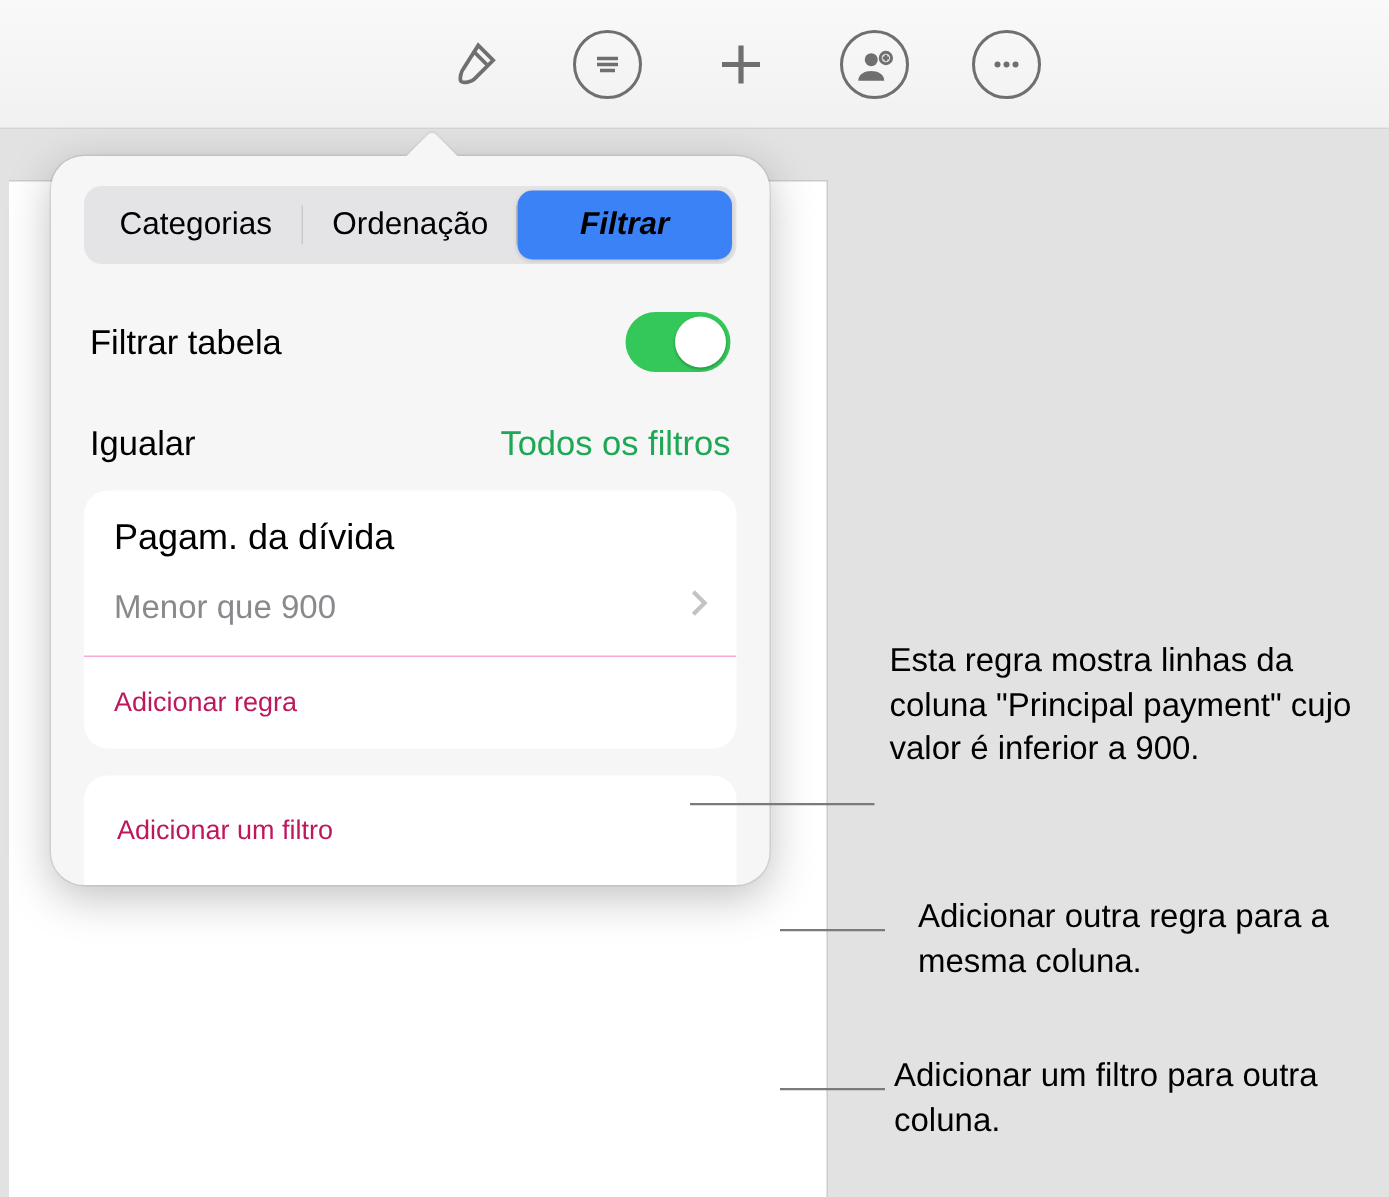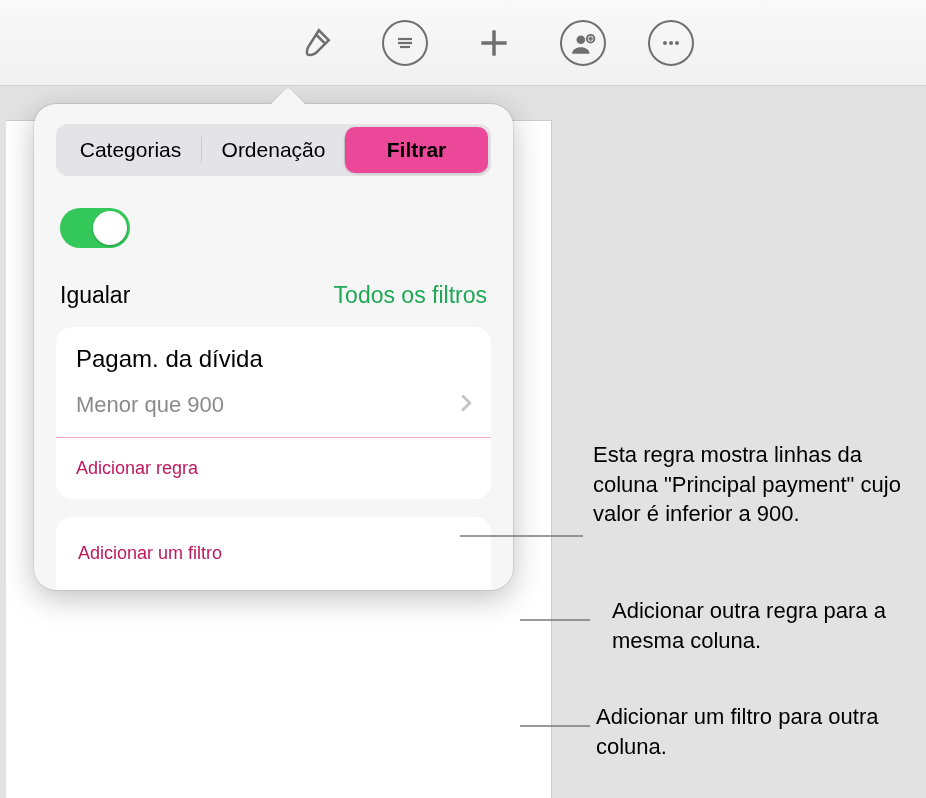--- a/index.html
+++ b/index.html
@@ -74,23 +74,24 @@
   }
   .seg-item {
     flex: 1;
     display: flex; align-items: center; justify-content: center;
     font-size: 21px;
     color: #000;
     border-radius: 10px;
     position: relative;
   }
   .seg-item.active {
-    background: #ec4899;
+    background: #3b82f6;
     font-weight: 600;
     box-shadow: 0 1px 3px rgba(0,0,0,0.15);
+    font-style: italic;
   }
   .seg-item:not(.active):not(:last-child)::after {
     content: "";
     position: absolute;
     right: 0; top: 10px; bottom: 10px;
     width: 1px; background: #c9c9cb;
   }
   .row {
     display: flex;
     align-items: center;
@@ -215,20 +216,21 @@
       </div>
     <div class="seg-item">
         <span>Ordenação</span>
       </div>
     <div class="seg-item active">
         <span>Filtrar</span>
       </div>
   </div>
 
   <div class="row">
+    <span>Filtrar tabela</span>
     <div class="toggle"></div>
   </div>
 
   <div class="row" style="padding-top:20px;padding-bottom:10px;">
     <span>Igualar</span>
     <span class="green">Todos os filtros</span>
   </div>
 
 
   <div class="card">
@@ -252,15 +254,15 @@
     </div>
   </div>
 </div>
 
 <svg class="callouts" width="926" height="798">
   <path class="callout-line" d="M 460 536 L 583 536"></path>
   <path class="callout-line" d="M 520 620 L 590 620"></path>
   <path class="callout-line" d="M 520 726 L 590 726"></path>
 </svg>
 
-<div class="callout-text" style="top:440px; left:593px; width:320px;">Esta regra mostra linhas da coluna "Principal payment" cujo valor é inferior a 900.</div>
+<div class="callout-text" style="top:425px; left:593px; width:320px;">Esta regra mostra linhas da coluna "Principal payment" cujo valor é inferior a 900.</div>
 <div class="callout-text" style="top:596px; left:612px; width:320px;">Adicionar outra regra para a mesma coluna.</div>
 <div class="callout-text" style="top:702px; left:596px; width:320px;">Adicionar um filtro para outra coluna.</div>
 
 </body></html>

